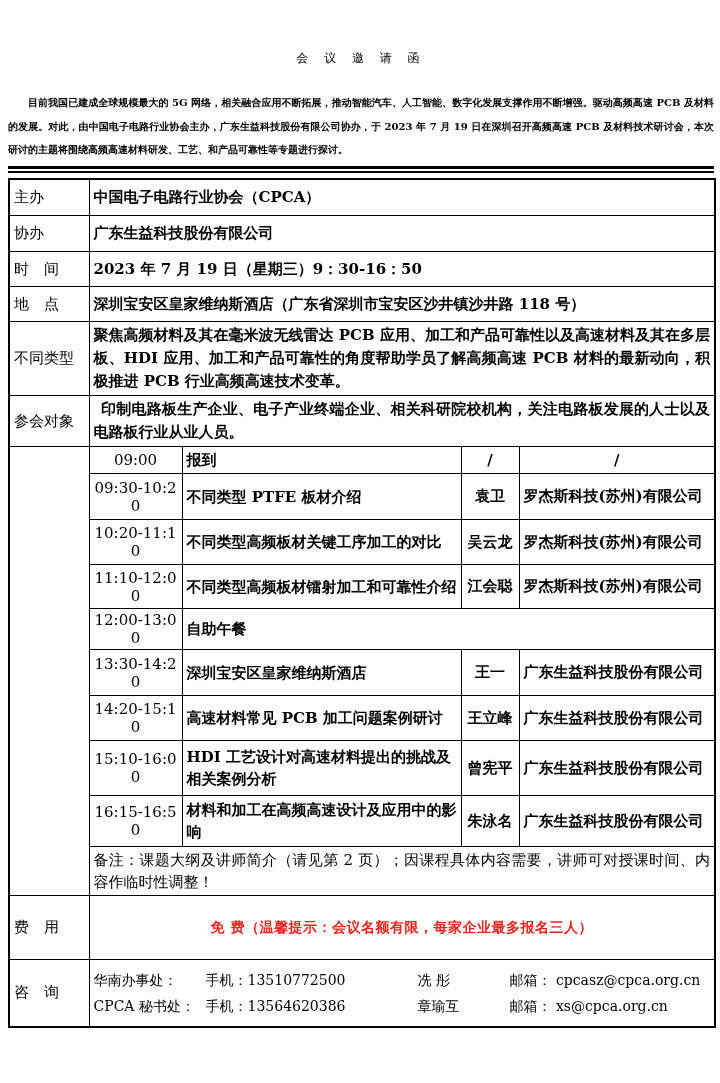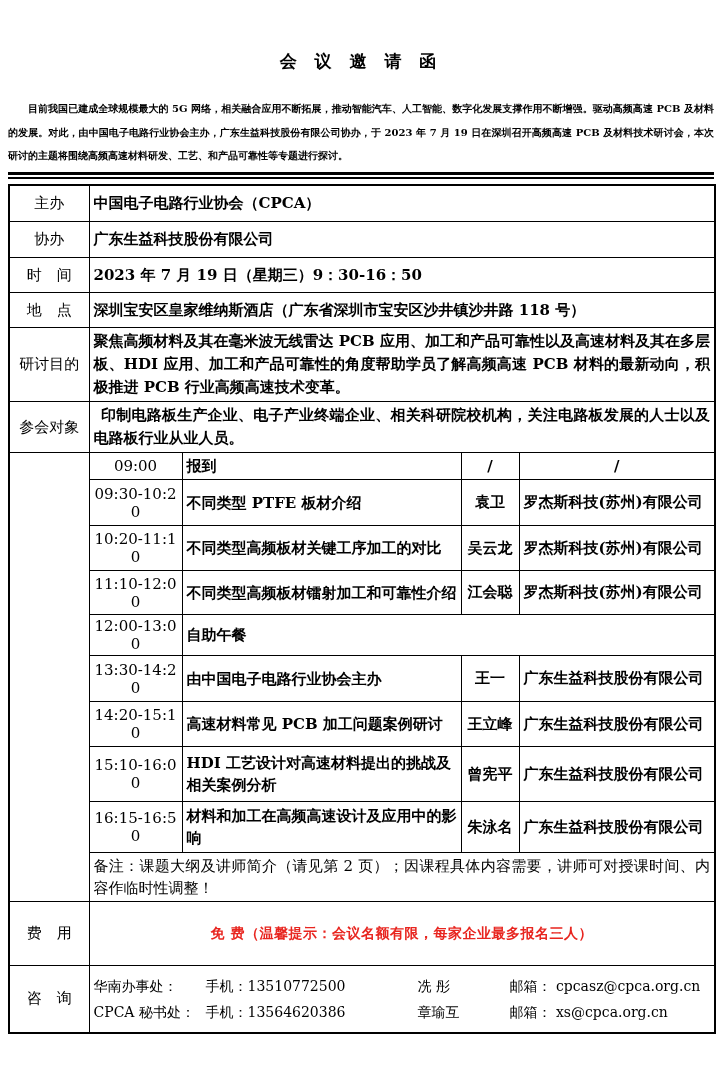--- a/index.html
+++ b/index.html
@@ -7,40 +7,40 @@
     width:720px;height:1083px;
     font-family:"DejaVu Serif","Liberation Serif",serif;
     color:#000;overflow:hidden;
   }
   .page{padding:50px 6px 0 8px;box-sizing:border-box;}
   .title{
     text-align:center;font-size:20px;font-weight:bold;
     margin:0 0 7px 0;letter-spacing:1px;
   }
   .subtitle{
-    text-align:center;font-size:17px;font-weight:bold;
+    text-align:center;font-size:12px;font-weight:normal;
     margin:0 0 24px 0;letter-spacing:6px;
   }
   .intro{
     font-size:10px;line-height:23.5px;text-align:justify;
     text-indent:2em;margin:0 0 4px 0;font-weight:bold;
   }
   .double-rule{
     height:2px;border-top:3px solid #000;border-bottom:2px solid #000;
     margin:0 0 5px 0;
   }
   table.main{
     width:706px;border-collapse:collapse;table-layout:fixed;
     border:2px solid #000;
   }
   table.main td{
     border:1px solid #000;font-size:15px;padding:2px 4px;
     vertical-align:middle;word-break:break-all;
   }
-  td.lbl{text-align:center;font-weight:normal;padding:2px 2px;}
+  td.lbl{font-weight:normal;padding:2px 2px;}
   td.val{font-weight:bold;padding-left:8px;}
   td.longval{font-weight:bold;line-height:23px;text-align:justify;padding:2px 5px;}
   td.indent1 div{text-indent:0.5em;}
   td.time{text-align:center;font-weight:normal;padding:2px 1px;}
   td.topic{font-weight:bold;text-align:left;padding:2px 5px 2px 4px;line-height:22px;}
   td.speaker{text-align:center;font-weight:bold;padding:2px 1px;}
   td.company{font-weight:bold;text-align:left;padding:2px 2px 2px 6px;}
   td.lunch{font-weight:bold;padding-left:12px;}
   td.note{font-weight:normal;font-size:14px;line-height:22px;padding:3px 6px;text-align:justify;}
   td.fee-cell{text-align:center;}
@@ -92,21 +92,21 @@
     </tr>
     <tr class="r2">
       <td class="lbl">时　间</td>
       <td class="val" colspan="4">2023 年 7 月 19 日（星期三）9：30-16：50</td>
     </tr>
     <tr class="r3">
       <td class="lbl">地　点</td>
       <td class="val" colspan="4">深圳宝安区皇家维纳斯酒店（广东省深圳市宝安区沙井镇沙井路 118 号）</td>
     </tr>
     <tr class="r4">
-      <td class="lbl">研讨目的</td>
+      <td class="lbl">不同类型</td>
       <td class="longval" colspan="4">聚焦高频材料及其在毫米波无线雷达 PCB 应用、加工和产品可靠性以及高速材料及其在多层板、HDI 应用、加工和产品可靠性的角度帮助学员了解高频高速 PCB 材料的最新动向，积极推进 PCB 行业高频高速技术变革。</td>
     </tr>
     <tr class="r5">
       <td class="lbl">参会对象</td>
       <td class="longval indent1" colspan="4">
         <div>印制电路板生产企业、电子产业终端企业、相关科研院校机构，关注电路板发展的人士以及电路板行业从业人员。</div>
       </td>
     </tr>
 
     <tr class="s0">
@@ -133,21 +133,21 @@
       <td class="topic">不同类型高频板材镭射加工和可靠性介绍</td>
       <td class="speaker">江会聪</td>
       <td class="company">罗杰斯科技(苏州)有限公司</td>
     </tr>
     <tr class="s4">
       <td class="time">12:00-13:00</td>
       <td class="lunch" colspan="3">自助午餐</td>
     </tr>
     <tr class="s5">
       <td class="time">13:30-14:20</td>
-      <td class="topic">由中国电子电路行业协会主办</td>
+      <td class="topic">深圳宝安区皇家维纳斯酒店</td>
       <td class="speaker">王一</td>
       <td class="company">广东生益科技股份有限公司</td>
     </tr>
     <tr class="s6">
       <td class="time">14:20-15:10</td>
       <td class="topic">高速材料常见 PCB 加工问题案例研讨</td>
       <td class="speaker">王立峰</td>
       <td class="company">广东生益科技股份有限公司</td>
     </tr>
     <tr class="s7">

